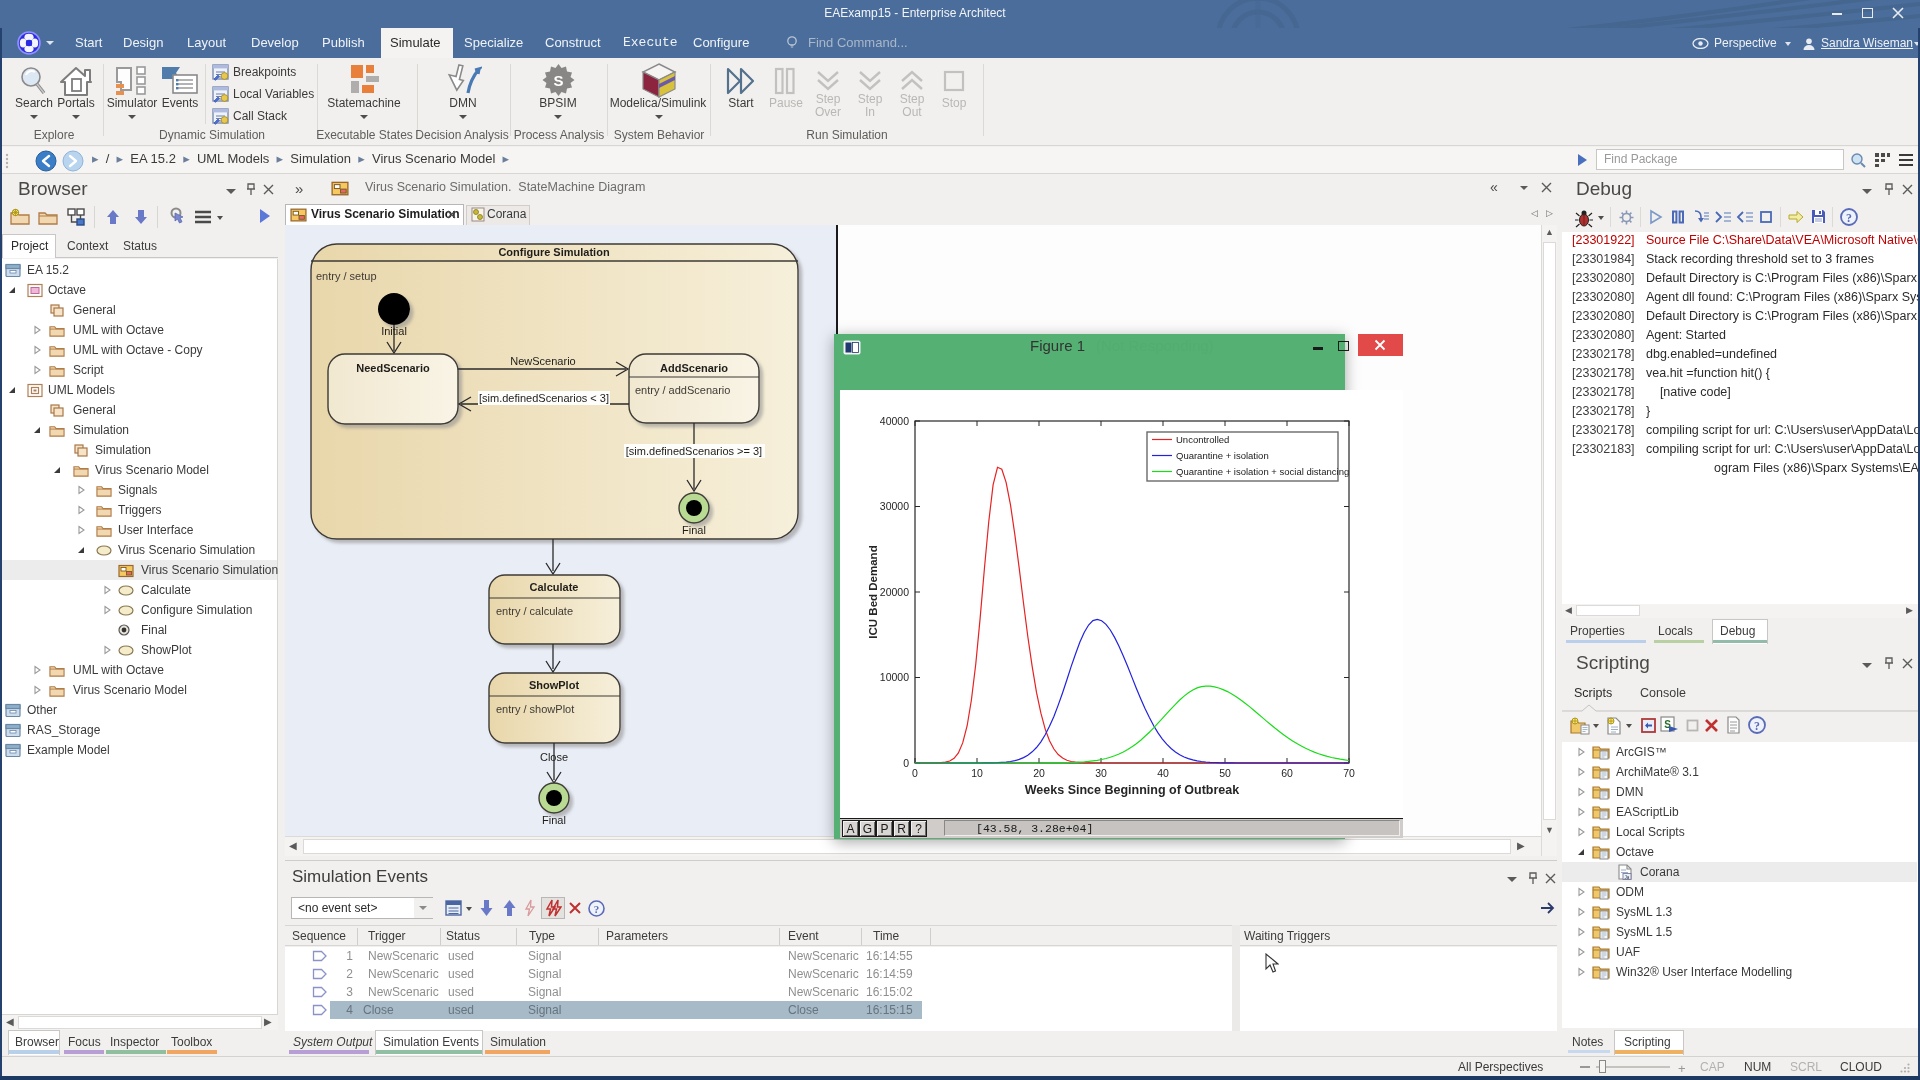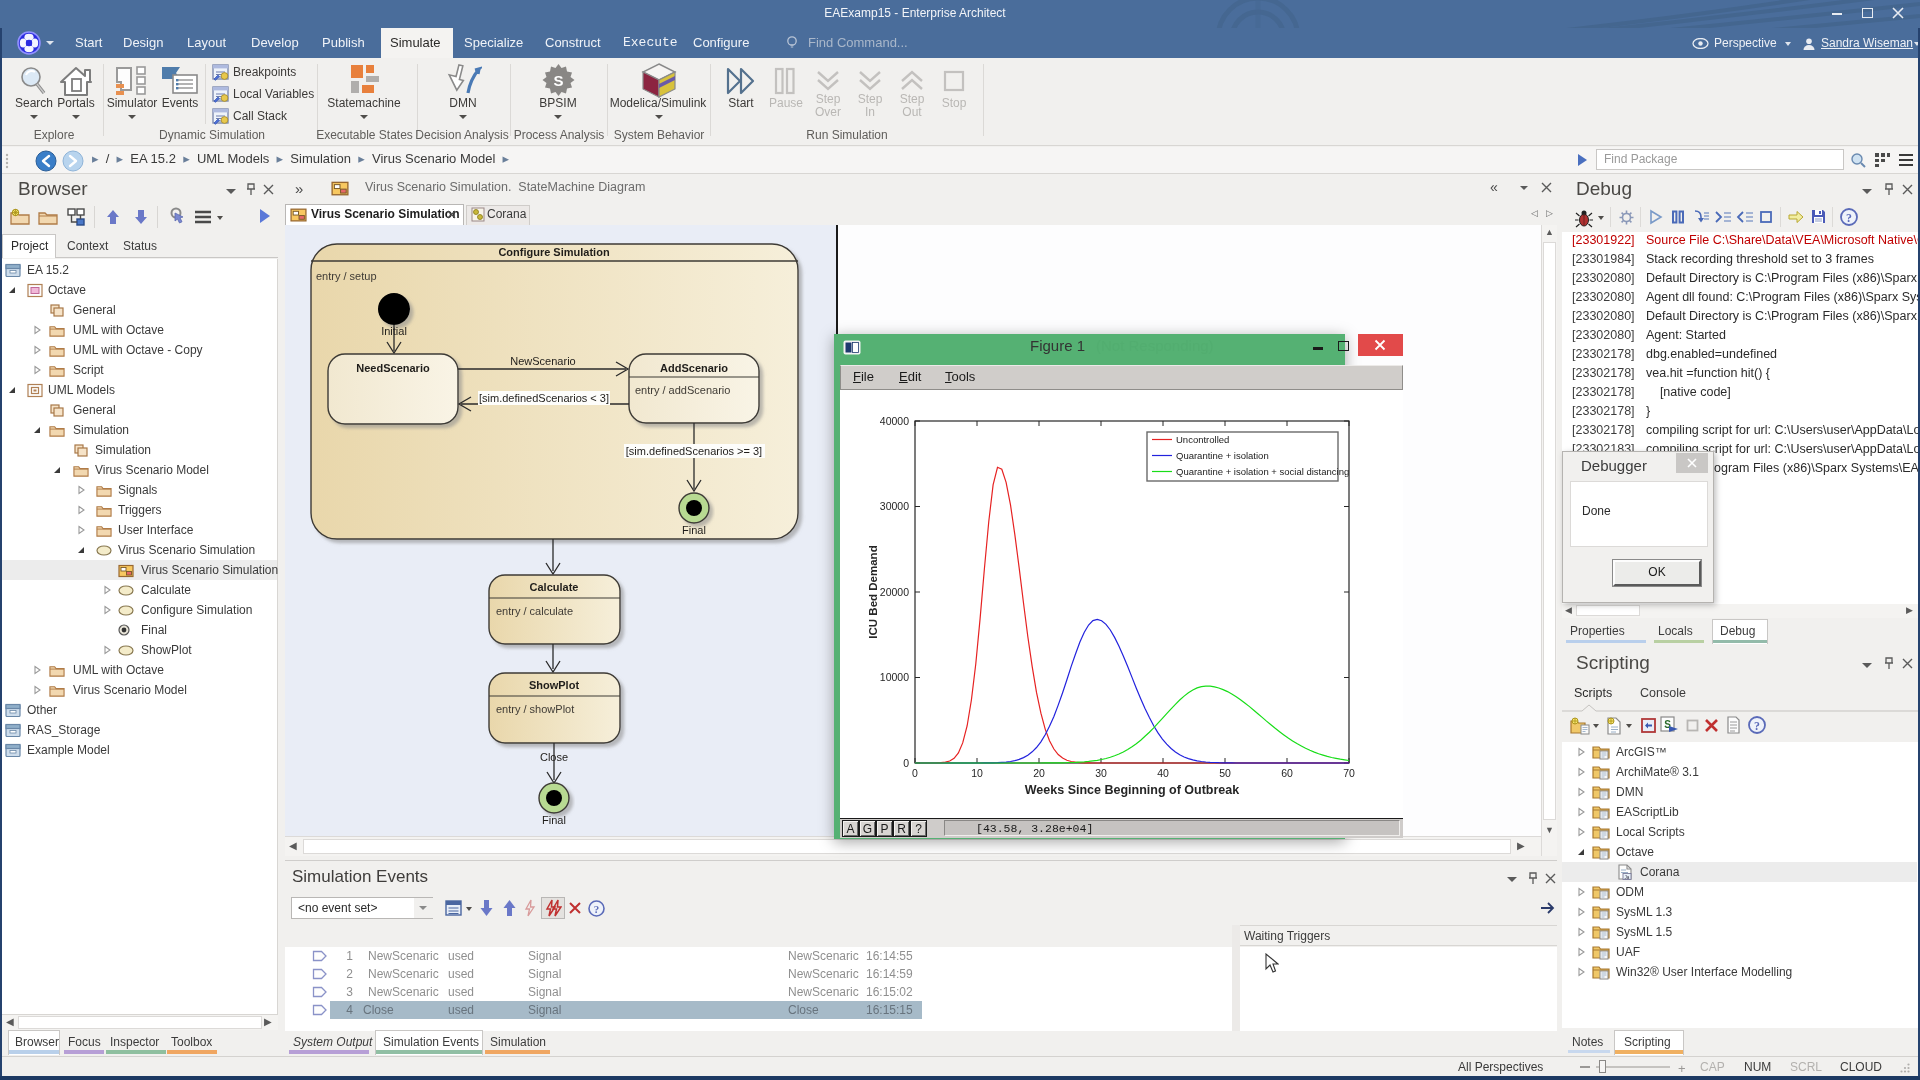--- a/index.html
+++ b/index.html
@@ -753,20 +753,36 @@
     <svg class="abs" style="left:284px;top:41px;width:12px;height:12px" viewBox="0 0 12 12">
         <path d="M1,1 L11,11 M11,1 L1,11" stroke="#c03030" stroke-width="2"></path>
       </svg>
     <svg class="abs" style="left:303px;top:39px;width:17px;height:17px" viewBox="0 0 17 17">
         <circle cx="8.5" cy="8.5" r="7.5" fill="#eef2fa" stroke="#5a6ab8" stroke-width="1.6"></circle>
         <text x="8.5" y="12.5" font-size="11" font-weight="bold" fill="#5a6ab8" text-anchor="middle" font-family="Liberation Serif">?</text>
       </svg>
     <svg class="abs" style="left:1255px;top:40px;width:16px;height:14px" viewBox="0 0 16 14">
         <path d="M1,7 h11 M8,2 l5,5 -5,5" fill="none" stroke="#2a3a6a" stroke-width="1.8"></path>
       </svg>
+    <div class="abs" style="left:0px;top:64px;width:947px;height:21px;background:#f1f0ee;border-top:1px solid #d8d6d3;border-bottom:1px solid #d8d6d3;">
+      <span class="abs" style="left:7px;top:3px;font-size:12px;color:#3c3c3c;">Sequence</span>
+      <span class="abs" style="left:83px;top:3px;font-size:12px;color:#3c3c3c;">Trigger</span>
+      <span class="abs" style="left:161px;top:3px;font-size:12px;color:#3c3c3c;">Status</span>
+      <span class="abs" style="left:244px;top:3px;font-size:12px;color:#3c3c3c;">Type</span>
+      <span class="abs" style="left:321px;top:3px;font-size:12px;color:#3c3c3c;">Parameters</span>
+      <span class="abs" style="left:503px;top:3px;font-size:12px;color:#3c3c3c;">Event</span>
+      <span class="abs" style="left:588px;top:3px;font-size:12px;color:#3c3c3c;">Time</span>
+      <div class="abs" style="left:72px;top:2px;width:1px;height:17px;background:#d0cecb;"></div>
+      <div class="abs" style="left:155px;top:2px;width:1px;height:17px;background:#d0cecb;"></div>
+      <div class="abs" style="left:231px;top:2px;width:1px;height:17px;background:#d0cecb;"></div>
+      <div class="abs" style="left:313px;top:2px;width:1px;height:17px;background:#d0cecb;"></div>
+      <div class="abs" style="left:494px;top:2px;width:1px;height:17px;background:#d0cecb;"></div>
+      <div class="abs" style="left:576px;top:2px;width:1px;height:17px;background:#d0cecb;"></div>
+      <div class="abs" style="left:645px;top:2px;width:1px;height:17px;background:#d0cecb;"></div>
+    </div>
     <div class="abs" style="left:0px;top:86px;width:947px;height:84px;background:#fff;"></div>
     <div class="abs" style="left:947px;top:64px;width:8px;height:106px;background:#eceae8;"></div>
     <div class="abs" style="left:955px;top:64px;width:317px;height:21px;background:#f1f0ee;border-top:1px solid #d8d6d3;border-bottom:1px solid #d8d6d3;">
       <span class="abs" style="left:4px;top:3px;font-size:12px;color:#3c3c3c;">Waiting Triggers</span>
     </div>
     <div class="abs" style="left:955px;top:86px;width:317px;height:84px;background:#fff;"></div>
     <div class="abs" id="evrows" style="left:0px;top:86px;width:947px;height:84px;font-size:12px;color:#8f8f8f;">
   <svg class="abs" style="left:27px;top:3px;width:16px;height:12px" viewBox="0 0 16 12">
           <path d="M1.5,1.5 H9.5 L14,6 L9.5,10.5 H1.5 z" fill="#fdfdfd" stroke="#8a92c8" stroke-width="1.3"></path>
         </svg>
@@ -930,31 +946,20 @@
   </div>
   <div class="abs" style="left:0;top:444px;width:356px;height:27px;font-size:12px;color:#3c3c3c;">
     <span class="abs" style="left:8px;top:6px;">Properties</span>
     <div class="abs" style="left:4px;top:22px;width:80px;height:3px;background:#b9cfec;"></div>
     <span class="abs" style="left:96px;top:6px;">Locals</span>
     <div class="abs" style="left:92px;top:22px;width:50px;height:3px;background:#b9d0a2;"></div>
     <div class="abs" style="left:150px;top:1px;width:56px;height:25px;background:#fff;border:1px solid #c9c7c5;border-bottom:none;"></div>
     <span class="abs" style="left:158px;top:6px;">Debug</span>
     <div class="abs" style="left:151px;top:22px;width:54px;height:3px;background:#93bbaa;"></div>
   </div>
-  <div class="abs" id="dbgdialog" style="left:0;top:277px;width:152px;height:152px;background:#f1f0ee;border:1px solid #b5b3b0;box-shadow:2px 2px 6px rgba(0,0,0,0.25);">
-    <div class="abs" style="left:18px;top:5px;font-size:15px;color:#3c3c3c;">Debugger</div>
-    <div class="abs" style="left:113px;top:1px;width:32px;height:20px;background:#c9c7c5;"></div>
-    <svg class="abs" style="left:124px;top:6px;width:10px;height:10px" viewBox="0 0 10 10">
-        <path d="M1,1 L9,9 M9,1 L1,9" stroke="#fff" stroke-width="1.6"></path>
-      </svg>
-    <div class="abs" style="left:7px;top:29px;width:138px;height:66px;background:#fff;border:1px solid #dcdad8;"></div>
-    <div class="abs" style="left:19px;top:52px;font-size:12px;color:#2b2b2b;">Done</div>
-    <div class="abs" style="left:50px;top:108px;width:88px;height:26px;background:#ececea;border-top:2px solid #fdfdfd;border-left:2px solid #fdfdfd;border-right:2px solid #5a5a5a;border-bottom:2px solid #5a5a5a;outline:1px solid #8a8a8a;"></div>
-    <div class="abs" style="left:50px;top:113px;width:88px;text-align:center;font-size:12px;color:#1a1a1a;">OK</div>
-  </div>
   <div class="abs" style="left:14px;top:478px;font-size:19px;color:#4a4845;">Scripting</div>
   <div class="caret" style="left:300px;top:489px;border-top-color:#5a5a5a;border-left-width:5px;border-right-width:5px;border-top-width:5px;"></div>
   <svg class="abs" style="left:321px;top:483px;width:12px;height:13px" viewBox="0 0 12 13">
       <path d="M3,1 h6 v5 h-6z M2,6 h8 M6,6 v6" fill="none" stroke="#5a5a5a" stroke-width="1.3"></path>
     </svg>
   <svg class="abs" style="left:340px;top:484px;width:11px;height:11px" viewBox="0 0 11 11">
       <path d="M1,1 L10,10 M10,1 L1,10" stroke="#5a5a5a" stroke-width="1.4"></path>
     </svg>
   <div class="abs" style="left:12px;top:512px;font-size:12.5px;color:#2b2b2b;">Scripts</div>
   <div class="abs" style="left:78px;top:512px;font-size:12.5px;color:#3c3c3c;">Console</div>
@@ -1130,25 +1135,20 @@
       <rect x="9.5" y="2.5" width="6" height="10" fill="#fff" stroke="#1e3a6e" stroke-width="0.8"></rect>
     </svg>
   <div class="abs" style="left:196px;top:3px;font-size:15px;color:#333;">Figure 1</div>
   <div class="abs" style="left:262px;top:3px;font-size:15px;color:rgba(75,165,105,0.28);">(Not Responding)</div>
   <div class="abs" style="left:479px;top:13px;width:10px;height:2.5px;background:#1a1a1a;"></div>
   <div class="abs" style="left:504px;top:7px;width:11px;height:10px;border:1.5px solid #1a1a1a;"></div>
   <div class="abs" style="left:524px;top:0px;width:45px;height:22px;background:#e24a4a;"></div>
   <svg class="abs" style="left:540px;top:5px;width:12px;height:12px" viewBox="0 0 12 12">
       <path d="M1.5,1.5 L10.5,10.5 M10.5,1.5 L1.5,10.5" stroke="#fff" stroke-width="1.8"></path>
     </svg>
-  <div class="abs" style="left:6px;top:31px;width:563px;height:25px;background:#d0cdca;border:1px solid #8f8d8a;border-top-color:#eceae8;">
-    <div class="abs" style="left:12px;top:3px;font-size:13px;color:#1a1a1a;"><u>F</u>ile</div>
-    <div class="abs" style="left:58px;top:3px;font-size:13px;color:#1a1a1a;"><u>E</u>dit</div>
-    <div class="abs" style="left:104px;top:3px;font-size:13px;color:#1a1a1a;"><u>T</u>ools</div>
-  </div>
   <div class="abs" style="left:6px;top:56px;width:563px;height:428px;background:#fff;"></div>
   <svg class="abs" style="left:6px;top:56px;width:563px;height:420px" viewBox="0 0 563 420">
     <rect x="75" y="31" width="434" height="342" fill="#fff" stroke="#262626" stroke-width="1.2"></rect>
     <path d="M75,373 v-5 M75,31 v5" stroke="#262626" stroke-width="1"></path>
       <path d="M137,373 v-5 M137,31 v5" stroke="#262626" stroke-width="1"></path>
       <path d="M199,373 v-5 M199,31 v5" stroke="#262626" stroke-width="1"></path>
       <path d="M261,373 v-5 M261,31 v5" stroke="#262626" stroke-width="1"></path>
       <path d="M323,373 v-5 M323,31 v5" stroke="#262626" stroke-width="1"></path>
       <path d="M385,373 v-5 M385,31 v5" stroke="#262626" stroke-width="1"></path>
       <path d="M447,373 v-5 M447,31 v5" stroke="#262626" stroke-width="1"></path>

